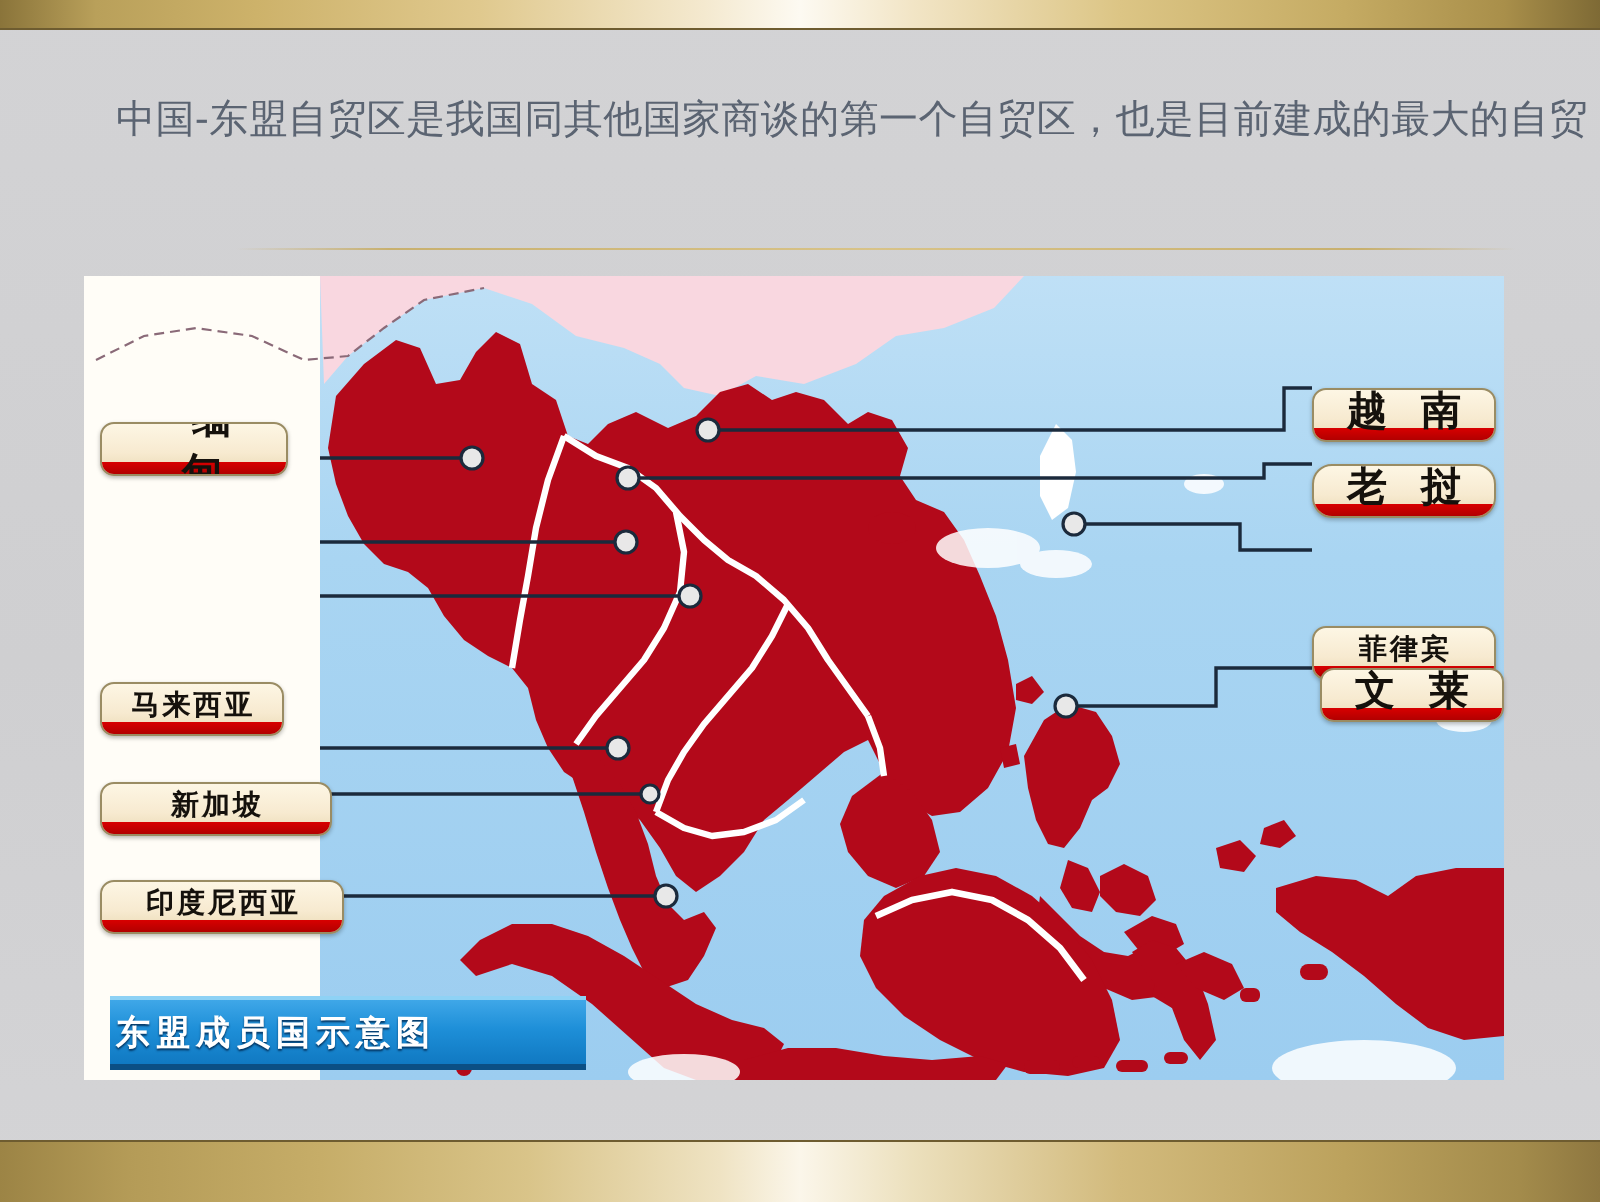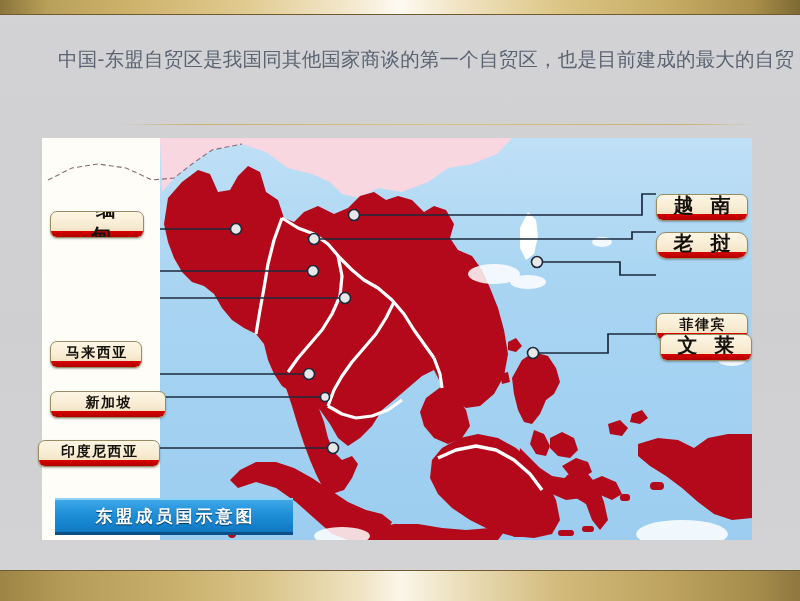--- a/index.html
+++ b/index.html
@@ -47,21 +47,21 @@
   }
   .label::after{content:"";position:absolute;left:0;right:0;bottom:0;height:6px;
     background:linear-gradient(180deg,#d80000 0%,#b20000 100%);}
   .label span{position:relative;top:-2px;z-index:2;}
   .label.wide{letter-spacing:1.5px;text-indent:1.5px;font-size:14px;}
 
   
   .banner{position:absolute;left:55px;top:498px;width:238px;height:32px;
     background:linear-gradient(180deg,#3fa7e8 0%,#1e8fd8 45%,#1079c2 100%);
     border-top:2px solid #8ed2f5;border-bottom:3px solid #0b4f84;
-    display:flex;align-items:center;justify-content:center;
+    display:flex;align-items:center;
     color:#ffffff;font-weight:bold;font-size:17px;letter-spacing:3px;text-indent:3px;
     text-shadow:0 1px 1px rgba(0,40,80,.85);
     font-family:"DejaVu Sans","Liberation Sans",sans-serif;}
 </style>
 </head>
 <body>
 
 <div class="slide">
 
   <div class="goldbar top"></div>
@@ -209,21 +209,21 @@
 
   <div class="label" style="left:50px;top:211px;width:94px;padding-left:40px;">
     <span>缅 甸</span>
   </div>
   <div class="label wide" style="left:50px;top:341px;width:92px;">
     <span>马来西亚</span>
   </div>
   <div class="label wide" style="left:50px;top:391px;width:116px;">
     <span>新加坡</span>
   </div>
-  <div class="label wide" style="left:38px;top:440px;width:122px;">
+  <div class="label wide" style="left:50px;top:440px;width:122px;">
     <span>印度尼西亚</span>
   </div>
 
   <div class="label" style="left:656px;top:194px;width:92px;">
     <span>越 南</span>
   </div>
   <div class="label" style="left:656px;top:232px;width:92px;border-radius:10px;">
     <span>老 挝</span>
   </div>
   <div class="label wide" style="left:656px;top:275px;width:92px;margin-top:38px;">

